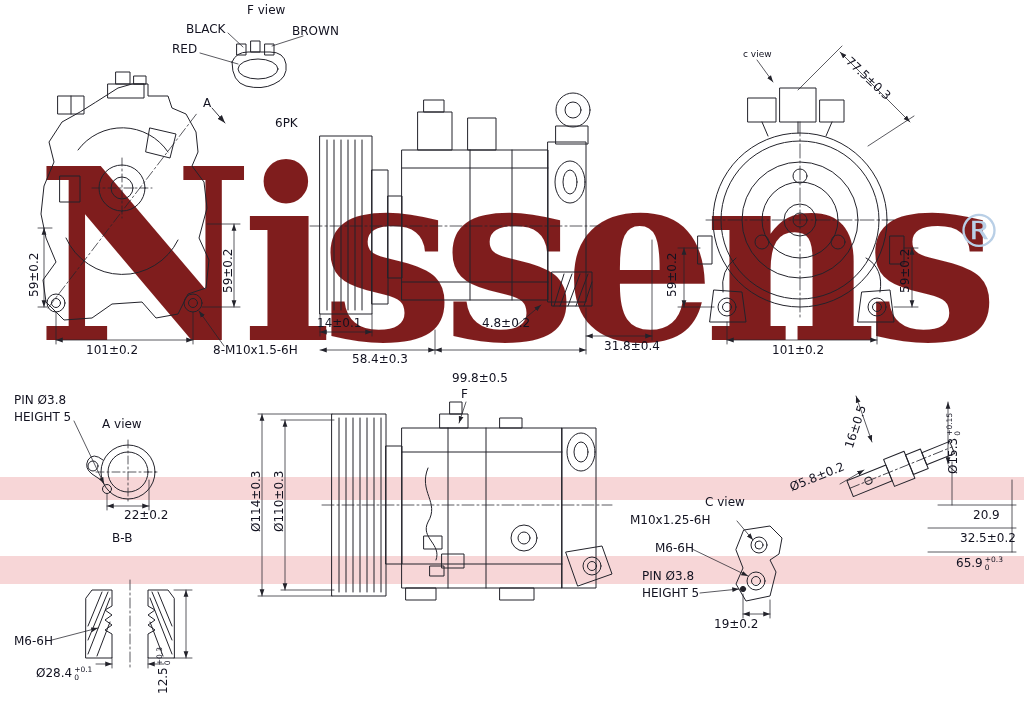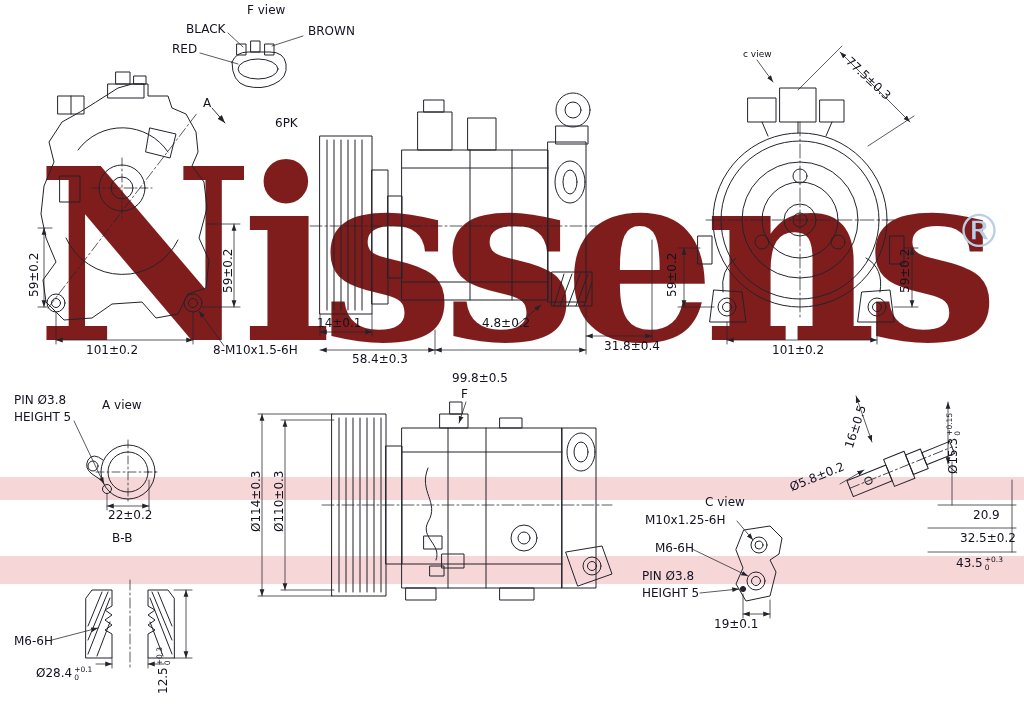--- a/index.html
+++ b/index.html
@@ -294,21 +294,21 @@
         <line x1="148" y1="664" x2="164" y2="664" marker-start="url(#arr)"></line>
         <line x1="174" y1="590" x2="192" y2="590"></line>
         <line x1="174" y1="658" x2="192" y2="658"></line>
         <line x1="186" y1="590" x2="186" y2="658" marker-start="url(#arr)" marker-end="url(#arr)"></line>
       </g>
     </g>
   </svg>
 
   <div class="lbl" style="left:247px;top:4px">F view</div>
   <div class="lbl" style="left:186px;top:23px">BLACK</div>
-  <div class="lbl" style="left:308px;top:25px">BROWN</div>
+  <div class="lbl" style="left:292px;top:25px">BROWN</div>
   <div class="lbl" style="left:172px;top:43px">RED</div>
   <div class="lbl" style="left:203px;top:97px">A</div>
   <div class="lbl" style="left:275px;top:117px">6PK</div>
   <div class="lbl sm" style="left:743px;top:50px">c view</div>
   <div class="lbl" style="left:852px;top:55px;transform-origin:0 0;transform:rotate(43deg)">77.5±0.3</div>
 
   <div class="lbl rot" style="left:28px;top:297px">59±0.2</div>
   <div class="lbl rot" style="left:222px;top:293px">59±0.2</div>
   <div class="lbl" style="left:86px;top:344px">101±0.2</div>
   <div class="lbl" style="left:213px;top:344px">8-M10x1.5-6H</div>
@@ -318,52 +318,52 @@
   <div class="lbl" style="left:452px;top:372px">99.8±0.5</div>
   <div class="lbl" style="left:482px;top:317px">4.8±0.2</div>
   <div class="lbl" style="left:604px;top:340px">31.8±0.4</div>
 
   <div class="lbl rot" style="left:666px;top:297px">59±0.2</div>
   <div class="lbl rot" style="left:899px;top:293px">59±0.2</div>
   <div class="lbl" style="left:772px;top:344px">101±0.2</div>
 
   <div class="lbl" style="left:14px;top:394px">PIN Ø3.8</div>
   <div class="lbl" style="left:14px;top:411px">HEIGHT 5</div>
-  <div class="lbl" style="left:102px;top:399px">A view</div>
-  <div class="lbl" style="left:108px;top:509px">22±0.2</div>
+  <div class="lbl" style="left:102px;top:418px">A view</div>
+  <div class="lbl" style="left:124px;top:509px">22±0.2</div>
 
   <div class="lbl" style="left:461px;top:388px">F</div>
   <div class="lbl rot" style="left:250px;top:532px">Ø114±0.3</div>
   <div class="lbl rot" style="left:273px;top:532px">Ø110±0.3</div>
 
   <div class="lbl" style="left:843px;top:446px;transform-origin:0 0;transform:rotate(-72deg)">16±0.5</div>
   <div class="lbl" style="left:788px;top:482px;transform-origin:0 0;transform:rotate(-22deg)">Ø5.8±0.2</div>
   <div class="lbl rot" style="left:946px;top:474px">
     <span>Ø15.3</span>
       <span class="tol">
         <span>+0.15</span>
         <span>0</span>
       </span>
   </div>
   <div class="lbl" style="left:973px;top:509px">20.9</div>
   <div class="lbl" style="left:960px;top:532px">32.5±0.2</div>
   <div class="lbl" style="left:956px;top:556px">
-    <span>43.5</span>
+    <span>65.9</span>
       <span class="tol">
         <span>+0.3</span>
         <span>0</span>
       </span>
   </div>
 
   <div class="lbl" style="left:705px;top:496px">C view</div>
-  <div class="lbl" style="left:645px;top:514px">M10x1.25-6H</div>
+  <div class="lbl" style="left:630px;top:514px">M10x1.25-6H</div>
   <div class="lbl" style="left:655px;top:542px">M6-6H</div>
   <div class="lbl" style="left:642px;top:570px">PIN Ø3.8</div>
   <div class="lbl" style="left:642px;top:587px">HEIGHT 5</div>
-  <div class="lbl" style="left:714px;top:618px">19±0.1</div>
+  <div class="lbl" style="left:714px;top:618px">19±0.2</div>
 
   <div class="lbl" style="left:112px;top:532px">B-B</div>
   <div class="lbl" style="left:14px;top:635px">M6-6H</div>
   <div class="lbl" style="left:36px;top:666px">
     <span>Ø28.4</span>
       <span class="tol">
         <span>+0.1</span>
         <span>0</span>
       </span>
   </div>

